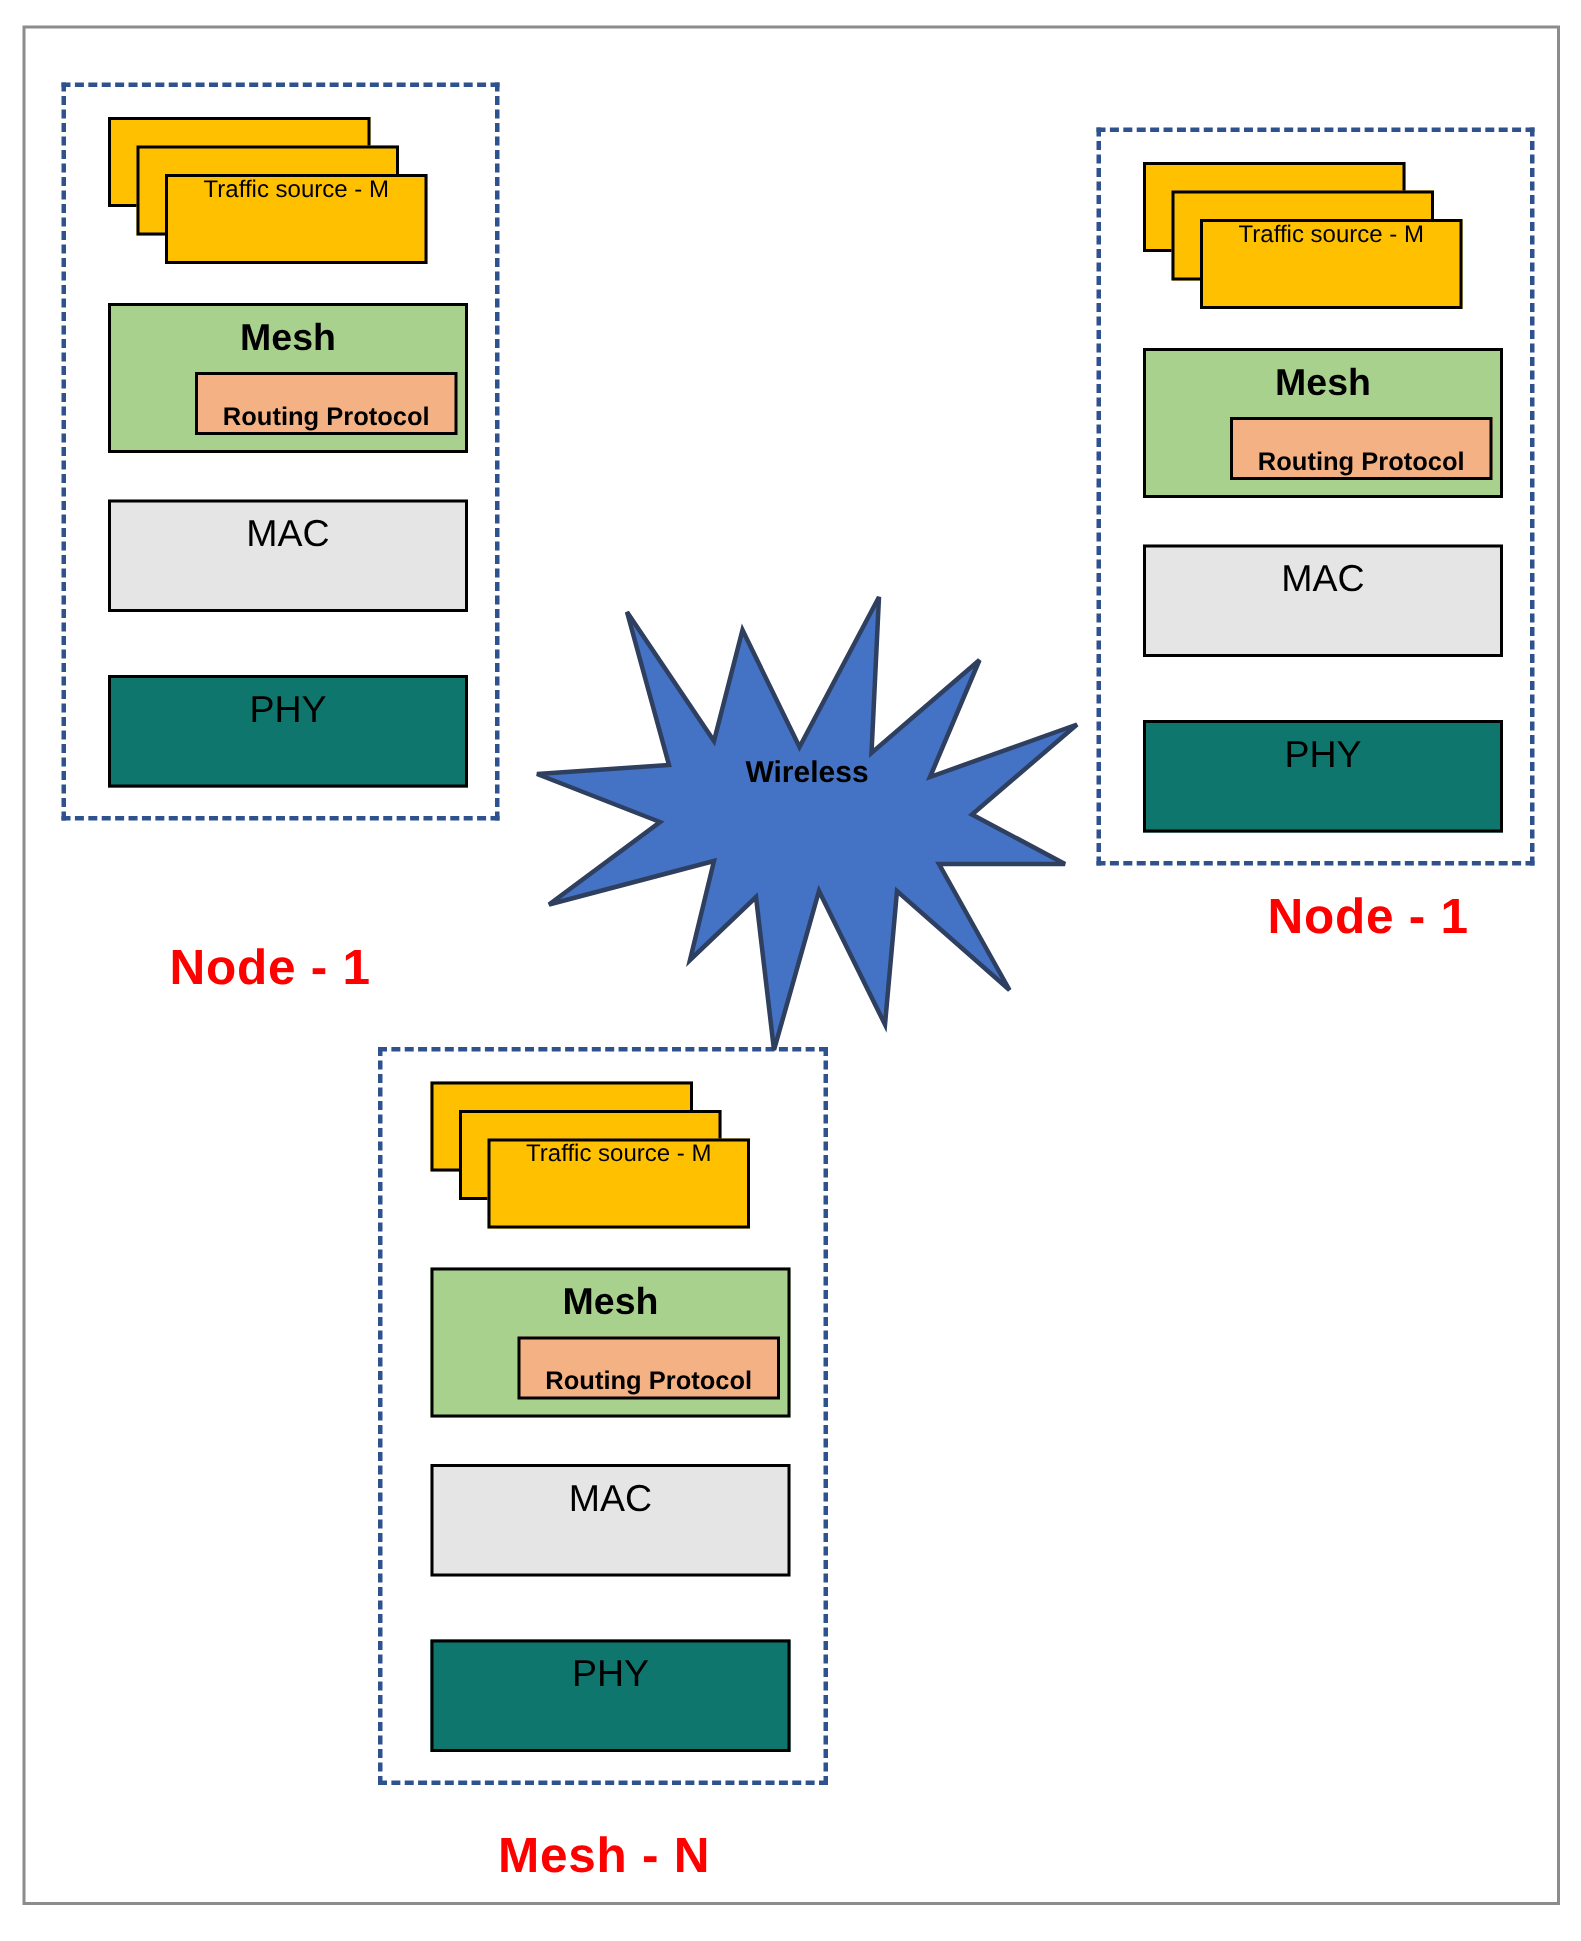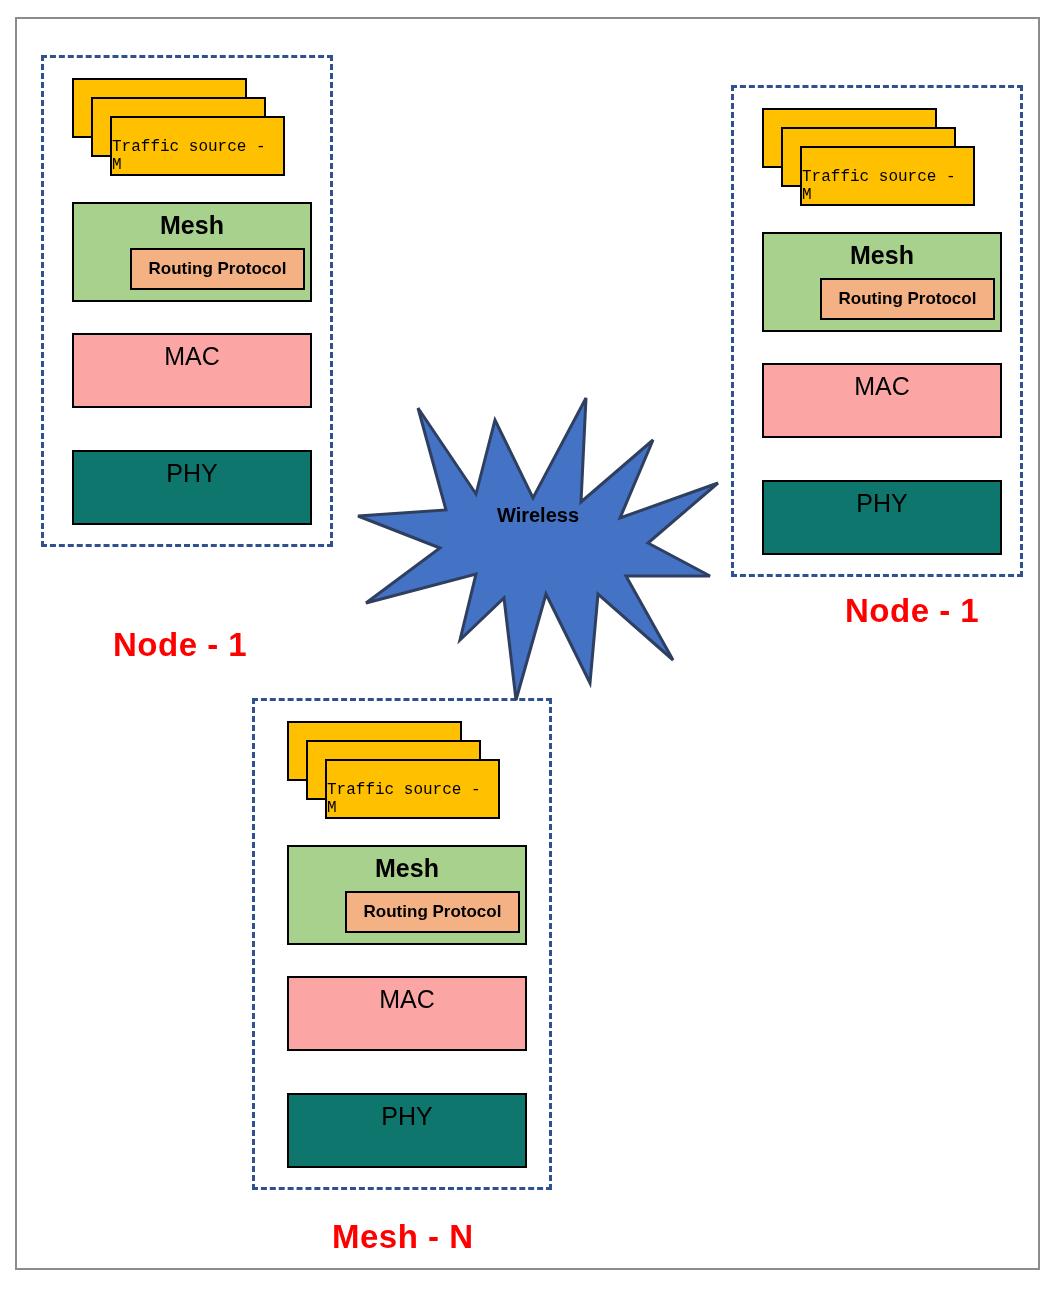--- a/index.html
+++ b/index.html
@@ -54,53 +54,52 @@
     text-align: center;
     font-size: 25px;
     line-height: 1.05;
     color: #000;
   }
   .mesh {
     background: #a9d18e;
     font-weight: bold;
   }
   .mac {
-    background: #fca5a5;
+    background: #e5e5e5;
   }
   .phy {
     background: #0f766e;
   }
   .routing {
     position: absolute;
     background: #f4b183;
     border: 2px solid #000000;
     box-sizing: border-box;
     font-size: 17px;
-    display: flex;
-    align-items: center;
-    justify-content: center;
-    color: #000;
-  }
-  
-  .ts-stack {
-    position: absolute;
-  }
-  .ts-card {
-    position: absolute;
-    background: #ffc000;
-    border: 2px solid #000000;
-    box-sizing: border-box;
-  }
-  .ts-front {
     display: flex;
     align-items: flex-end;
     justify-content: center;
+    color: #000;
+  }
+  
+  .ts-stack {
+    position: absolute;
+  }
+  .ts-card {
+    position: absolute;
+    background: #ffc000;
+    border: 2px solid #000000;
+    box-sizing: border-box;
+  }
+  .ts-front {
+    display: flex;
+    align-items: flex-start;
+    justify-content: center;
     font-size: 16px;
     color: #000;
-    font-family: Liberation Mono, monospace;
   }
   
   #wireless-channel {
     position: absolute;
     left: 358px;
     top: 398px;
     width: 360px;
     height: 305px;
   }
   #wireless-channel svg {

